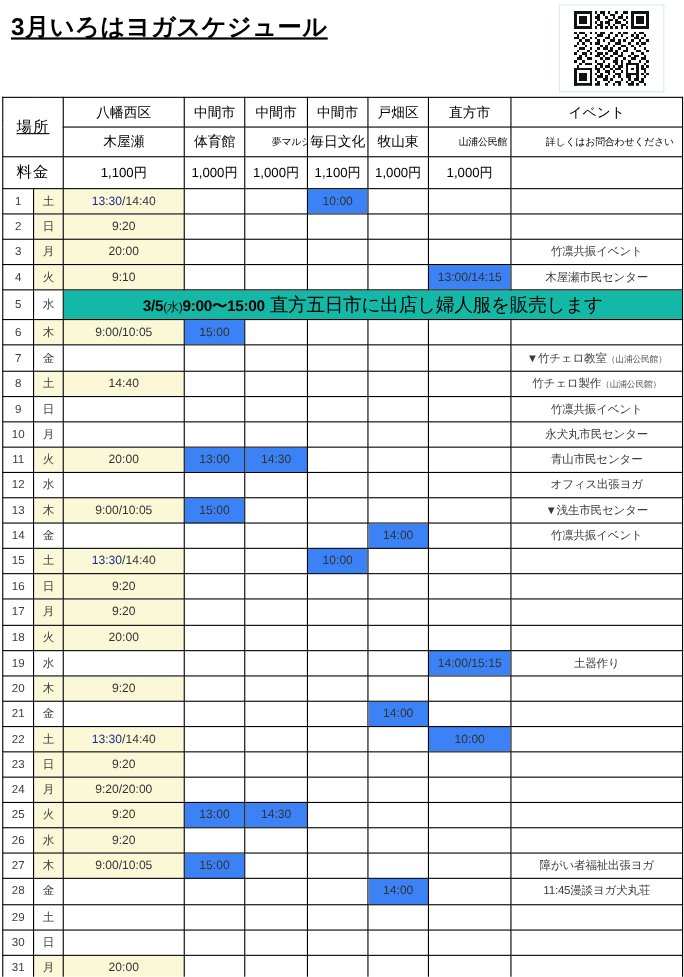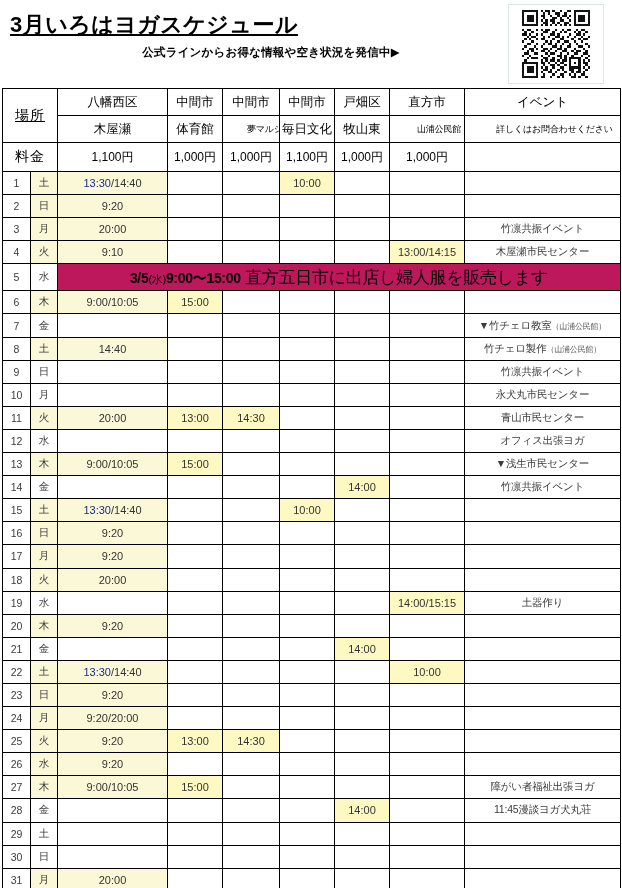--- a/index.html
+++ b/index.html
@@ -143,44 +143,43 @@
     color: #3a3a3a;
     letter-spacing: -0.2px;
   }
   td.event .paren {
     font-size: 8px;
     color: #555;
   }
 
   
   .fill-yellow { background: #fbf8d8; }
-  .fill-pink   { background: #fef9c3; margin-left: 36px; }
+  .fill-pink   { background: #3b82f6; margin-left: 36px; }
 
   .hl { color: #1b2a8a; font-weight: normal; }
 
   
   td.banner {
     font-size: 17px;
     font-weight: normal;
     text-align: left;
     padding-left: 6px;
     letter-spacing: -0.3px;
-    background: #be185d;
+    background: #14b8a6;
     color: #000000;
   }
   td.banner .sm { font-size: 11px; }
   td.banner .md { font-size: 14px; font-weight: bold; }
   tr.banner-row td { height: 26px; }
 </style>
 </head>
 <body>
 
 <div class="header">
   <div class="title">3月いろはヨガスケジュール</div>
-  <div class="subtitle">公式ラインからお得な情報や空き状況を発信中▶</div>
   <div class="qr-wrap">
     <svg class="qr-code" viewBox="0 0 29 29" shape-rendering="crispEdges">
       <rect width="29" height="29" fill="#ffffff"></rect>
       <g fill="#111111">
 
         <rect x="0" y="0" width="7" height="1"></rect>
           <rect x="0" y="6" width="7" height="1"></rect>
         <rect x="0" y="0" width="1" height="7"></rect>
           <rect x="6" y="0" width="1" height="7"></rect>
         <rect x="2" y="2" width="3" height="3"></rect>

